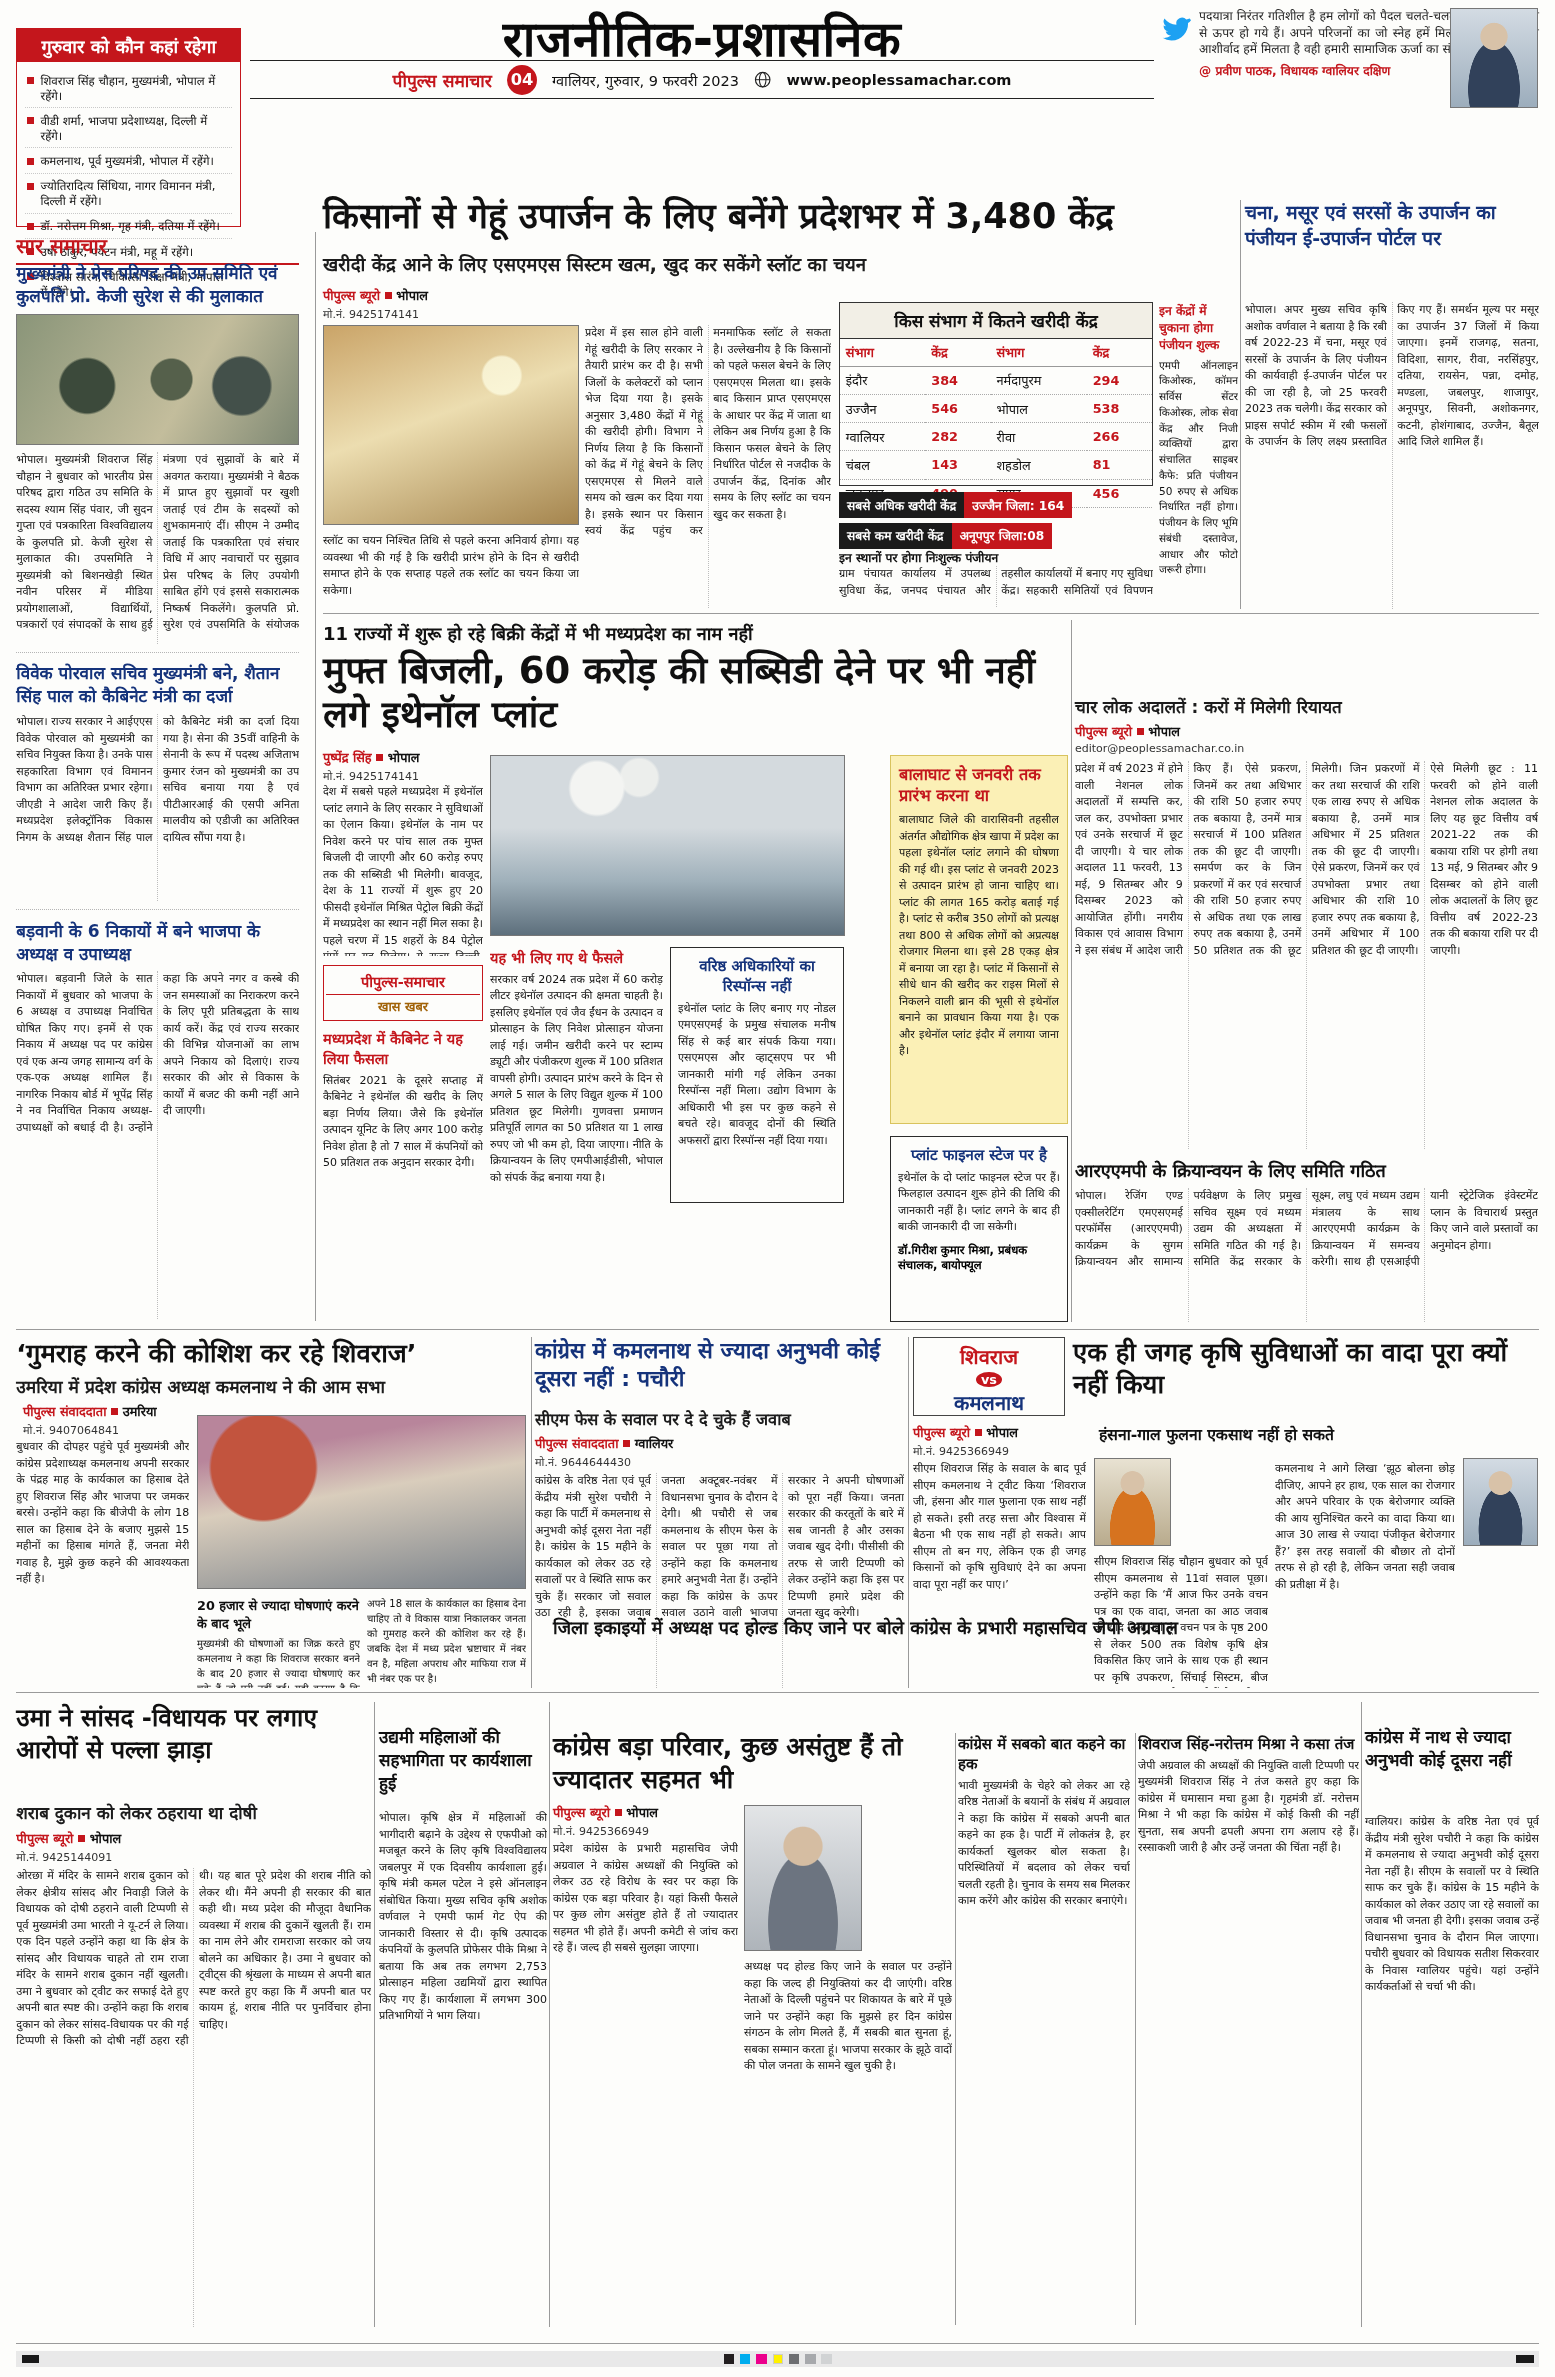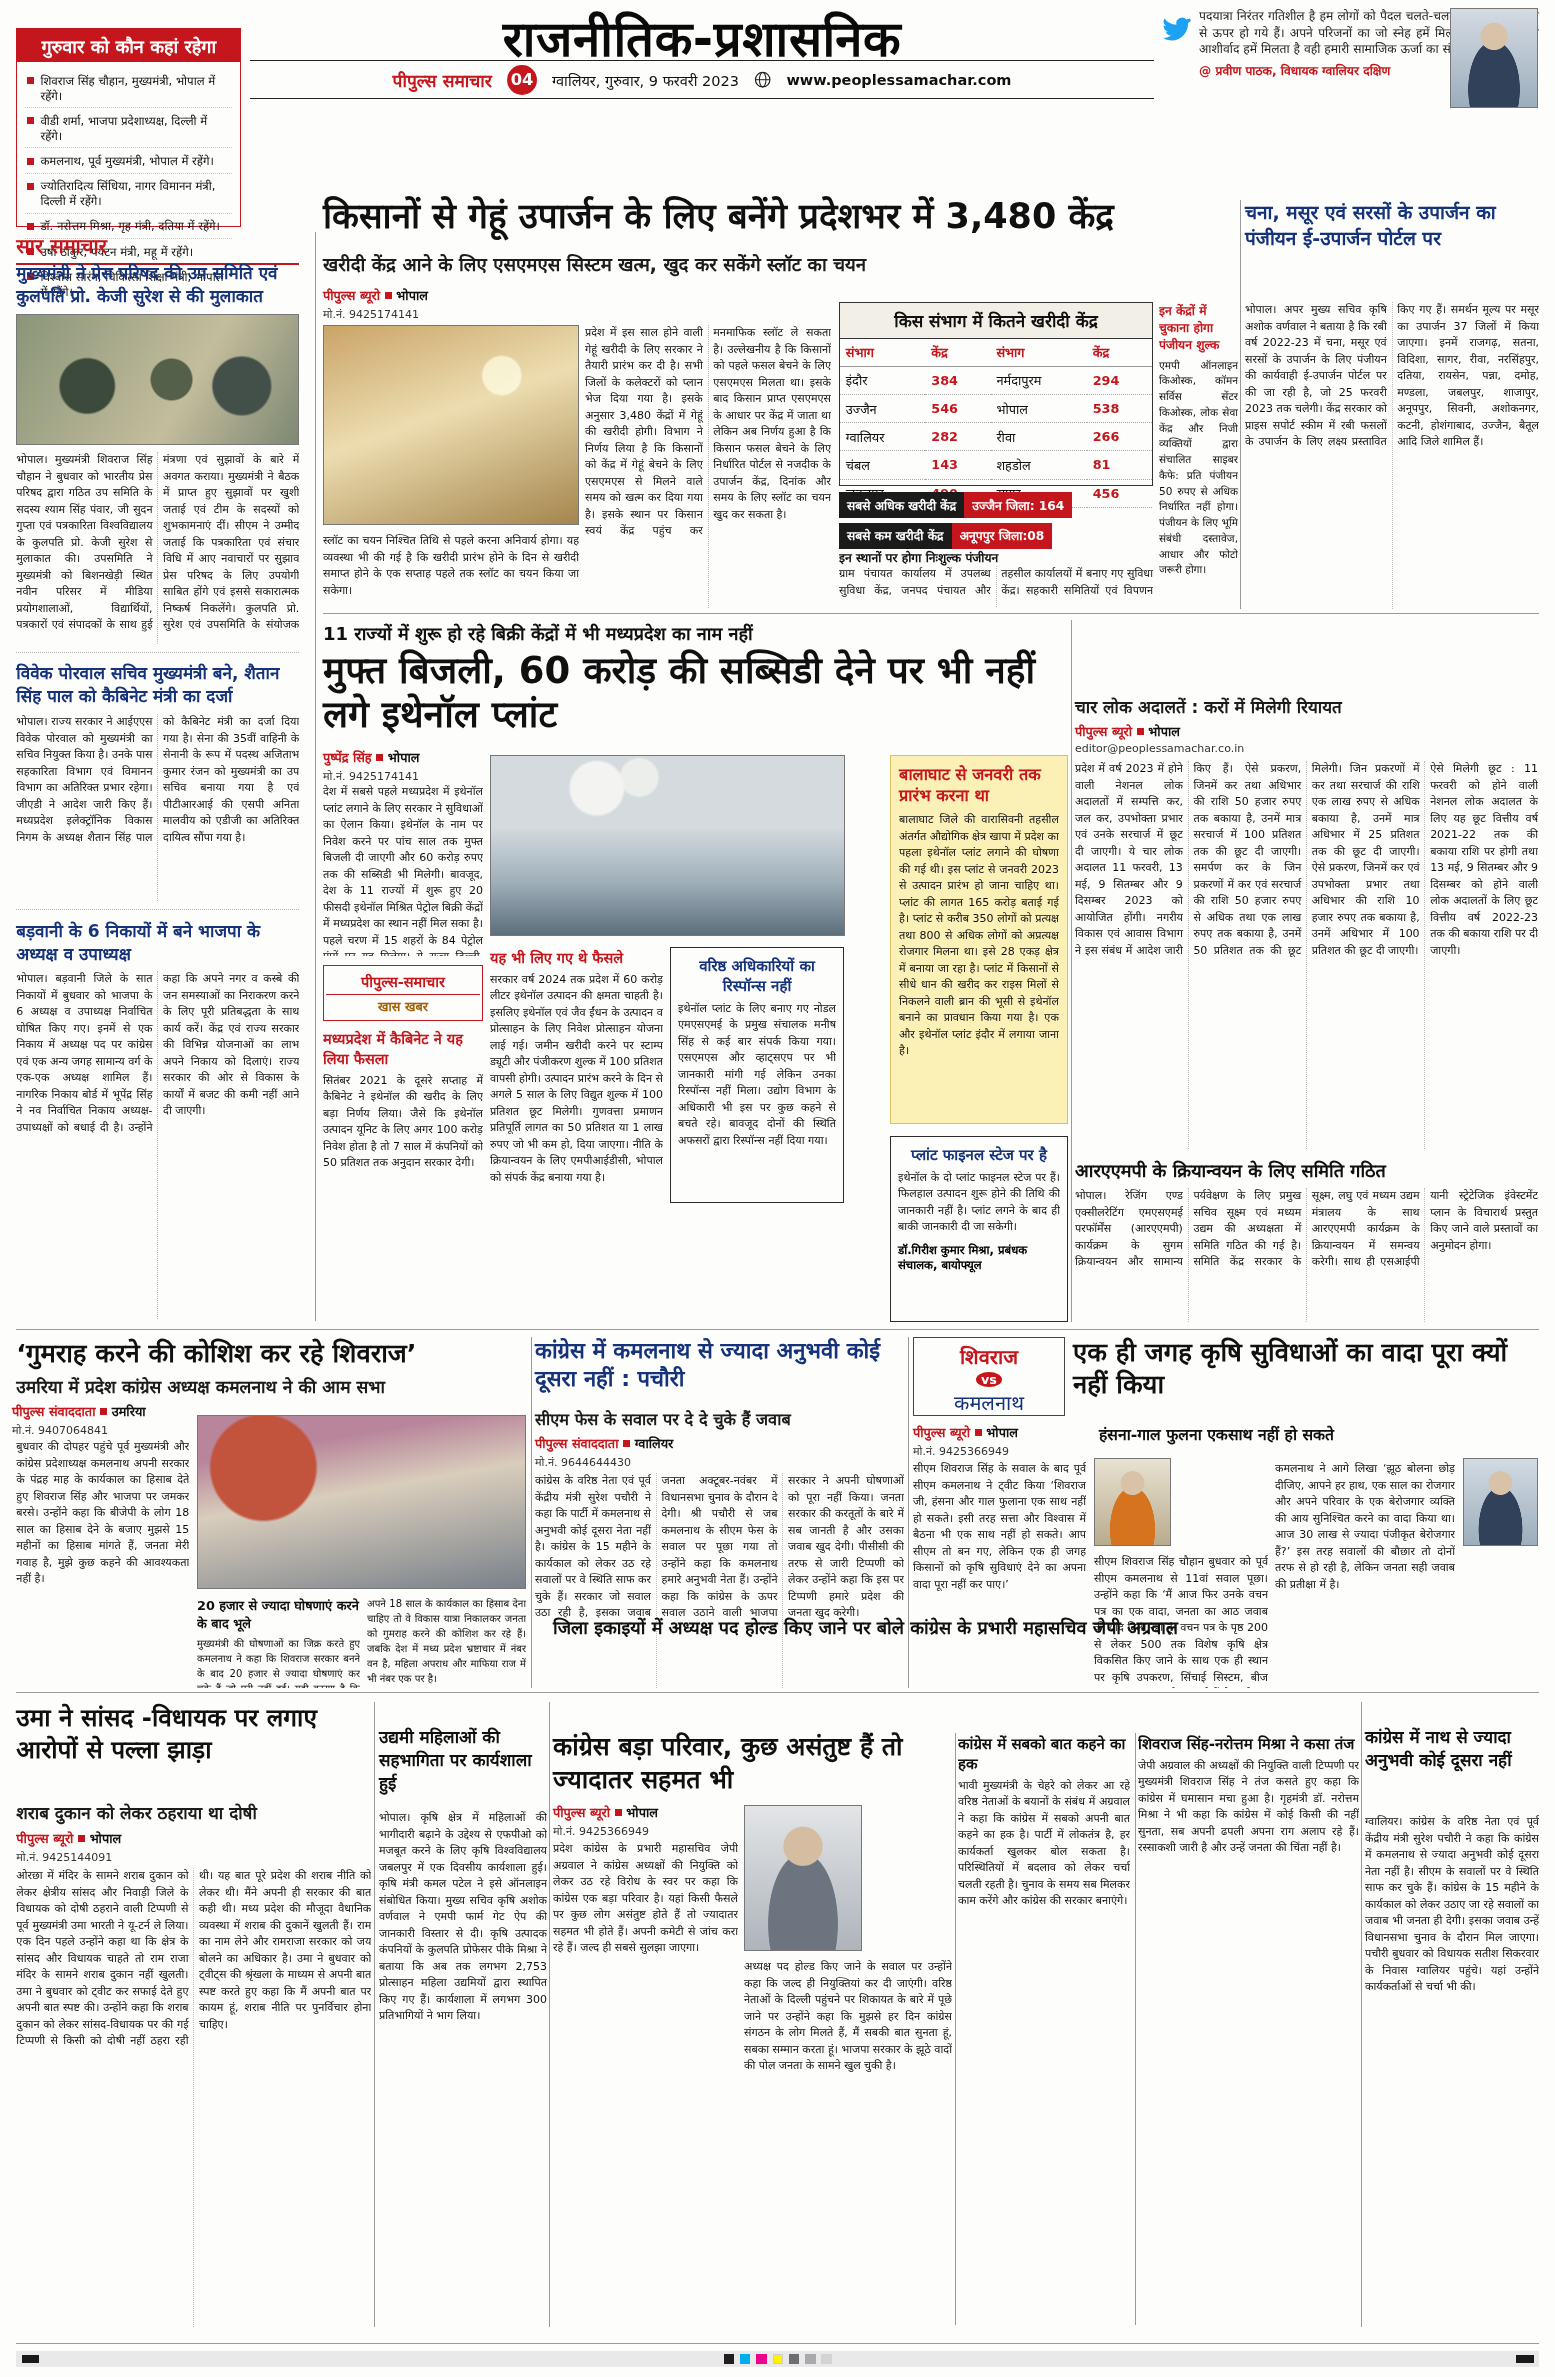--- a/index.html
+++ b/index.html
@@ -107,21 +107,21 @@
 
   .yellowbox{background:#fbf0b6; border:0.6px solid #d8c35e; padding:8.1px;}
   .yellowbox .ytitle{color:var(--red); font-weight:bold; font-size:16.3px; line-height:1.3; margin-bottom:5.8px;}
 
   .khaas{border:1.7px solid var(--red); text-align:center; padding:4.6px 2.3px;}
   .khaas .k1{color:var(--red); font-weight:bold; font-size:14.5px;}
   .khaas .k2{color:#a16207; font-weight:bold; font-size:12.8px; border-top:0.6px solid var(--red); margin-top:3.5px; padding-top:2.3px;}
 
   .vsbox{display:flex; flex-direction:column; align-items:center; justify-content:space-between; gap:2.3px; border:1.2px solid #444; padding:4.6px;}
   .vs-name1{color:var(--red); font-weight:bold; font-size:20px;}
-  .vs-name2{color:var(--navy); font-weight:normal; font-size:20px;}
+  .vs-name2{color:var(--navy); font-weight:bold; font-size:20px;}
   .vs-badge{width:25.6px; height:25.6px; border-radius:50%; background:var(--red); color:#fff; font-weight:bold;
     display:flex; align-items:center; justify-content:center; font-size:12.8px;}
   .pull{font-size:15.7px; font-weight:bold;}
 
   .saar-label{color:var(--red); font-weight:bold; font-size:20px; border-bottom:2.3px double var(--red); padding-bottom:3.5px;}
 
   .footer-strip{background:#e9e9e9; display:flex; align-items:center; justify-content:center; gap:5.8px;}
   .footer-strip .sq{width:10.5px; height:10.5px; display:inline-block;}
   .endmark{position:absolute; width:17.4px; height:8.1px; background:#1a1a1a; top:3.5px;}
 </style>
@@ -301,21 +301,21 @@
   </div>
   <div class="body small cols4 abs" style="left:1075px; top:761px; width:463px; height:388px;">प्रदेश में वर्ष 2023 में होने वाली नेशनल लोक अदालतों में सम्पत्ति कर, जल कर, उपभोक्ता प्रभार एवं उनके सरचार्ज में छूट दी जाएगी। ये चार लोक अदालत 11 फरवरी, 13 मई, 9 सितम्बर और 9 दिसम्बर 2023 को आयोजित होंगी। नगरीय विकास एवं आवास विभाग ने इस संबंध में आदेश जारी किए हैं। ऐसे प्रकरण, जिनमें कर तथा अधिभार की राशि 50 हजार रुपए तक बकाया है, उनमें मात्र सरचार्ज में 100 प्रतिशत तक की छूट दी जाएगी। समर्पण कर के जिन प्रकरणों में कर एवं सरचार्ज की राशि 50 हजार रुपए से अधिक तथा एक लाख रुपए तक बकाया है, उनमें 50 प्रतिशत तक की छूट मिलेगी। जिन प्रकरणों में कर तथा सरचार्ज की राशि एक लाख रुपए से अधिक बकाया है, उनमें मात्र अधिभार में 25 प्रतिशत तक की छूट दी जाएगी। ऐसे प्रकरण, जिनमें कर एवं उपभोक्ता प्रभार तथा अधिभार की राशि 10 हजार रुपए तक बकाया है, उनमें अधिभार में 100 प्रतिशत की छूट दी जाएगी।
 ऐसे मिलेगी छूट : 11 फरवरी को होने वाली नेशनल लोक अदालत के लिए यह छूट वित्तीय वर्ष 2021-22 तक की बकाया राशि पर होगी तथा 13 मई, 9 सितम्बर और 9 दिसम्बर को होने वाली लोक अदालतों के लिए छूट वित्तीय वर्ष 2022-23 तक की बकाया राशि पर दी जाएगी।</div>
   <div class="kicker abs" style="left:1075px; top:1158px; width:463px;">आरएएमपी के क्रियान्वयन के लिए समिति गठित</div>
   <div class="body small cols4 abs" style="left:1075px; top:1188px; width:463px; height:134px;">भोपाल। रेजिंग एण्ड एक्सीलरेटिंग एमएसएमई परफॉर्मेंस (आरएएमपी) कार्यक्रम के सुगम क्रियान्वयन और सामान्य पर्यवेक्षण के लिए प्रमुख सचिव सूक्ष्म एवं मध्यम उद्यम की अध्यक्षता में समिति गठित की गई है। समिति केंद्र सरकार के सूक्ष्म, लघु एवं मध्यम उद्यम मंत्रालय के साथ आरएएमपी कार्यक्रम के क्रियान्वयन में समन्वय करेगी। साथ ही एसआईपी यानी स्ट्रेटेजिक इंवेस्टमेंट प्लान के विचारार्थ प्रस्तुत किए जाने वाले प्रस्तावों का अनुमोदन होगा।</div>
 
   <div class="hline" style="left:16.3px; top:1329px; width:1523px;"></div>
 
   <h1 class="h-sec abs" style="left:16.3px; top:1337px; width:510px; font-size:25.6px;">‘गुमराह करने की कोशिश कर रहे शिवराज’</h1>
   <div class="subhead abs" style="left:16.3px; top:1374px; width:510px; font-size:17.4px;">उमरिया में प्रदेश कांग्रेस अध्यक्ष कमलनाथ ने की आम सभा</div>
-  <div class="byline abs" style="left:12px; top:1402px; width:174px;">
+  <div class="byline abs" style="left:23px; top:1402px; width:174px;">
     <span class="rep">पीपुल्स संवाददाता</span><span class="sep"></span><span>उमरिया</span>
     <div class="phone">मो.नं. 9407064841</div>
   </div>
   <div class="photo rally abs" style="left:197px; top:1415px; width:329px; height:174px;"></div>
   <div class="body small abs" style="left:16.3px; top:1439px; width:173px; height:249px;">बुधवार की दोपहर पहुंचे पूर्व मुख्यमंत्री और कांग्रेस प्रदेशाध्यक्ष कमलनाथ अपनी सरकार के पंद्रह माह के कार्यकाल का हिसाब देते हुए शिवराज सिंह और भाजपा पर जमकर बरसे। उन्होंने कहा कि बीजेपी के लोग 18 साल का हिसाब देने के बजाए मुझसे 15 महीनों का हिसाब मांगते हैं, जनता मेरी गवाह है, मुझे कुछ कहने की आवश्यकता नहीं है।</div>
   <div class="abs" style="left:197px; top:1596px; width:163px; height:92px; overflow:hidden;">
     <div style="font-weight:bold; font-size:12.8px; margin-bottom:3.5px;">20 हजार से ज्यादा घोषणाएं करने के बाद भूले</div>
     <div class="body" style="font-size:10px;">मुख्यमंत्री की घोषणाओं का जिक्र करते हुए कमलनाथ ने कहा कि शिवराज सरकार बनने के बाद 20 हजार से ज्यादा घोषणाएं कर चुके हैं जो पूरी नहीं हुईं। यही कारण है कि 20 हजार से ज्यादा घोषणा करने के बाद वे भूल जाते हैं। अक्टूबर-नवंबर में विधानसभा चुनाव के दौरान जनता इसका जवाब देगी। श्री शिवराज सिंह चौहान के वादे पुल बनाने की बात विधायक सतीश सिकरवार के निवास पर पीड़ितों ने कही।</div>
   </div>
   <div class="body abs" style="left:367px; top:1596px; width:159px; height:92px; font-size:10px;">अपने 18 साल के कार्यकाल का हिसाब देना चाहिए तो वे विकास यात्रा निकालकर जनता को गुमराह करने की कोशिश कर रहे हैं। जबकि देश में मध्य प्रदेश भ्रष्टाचार में नंबर वन है, महिला अपराध और माफिया राज में भी नंबर एक पर है।</div>

